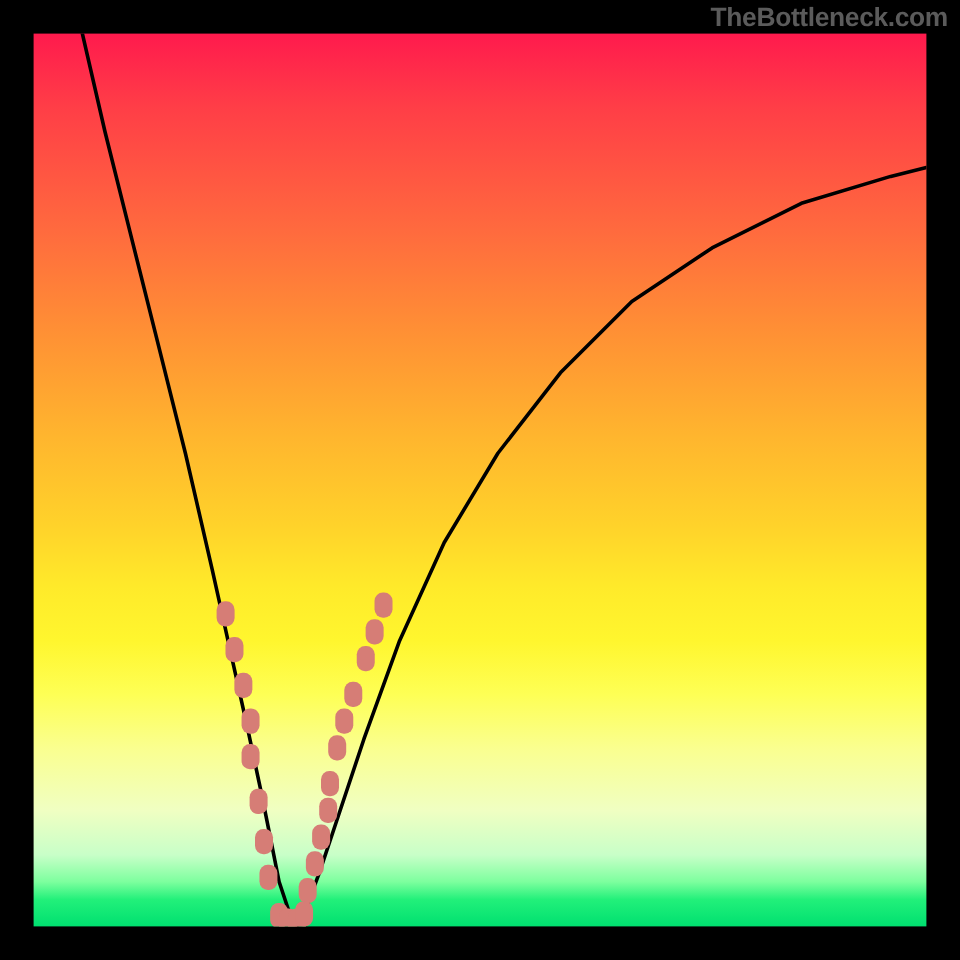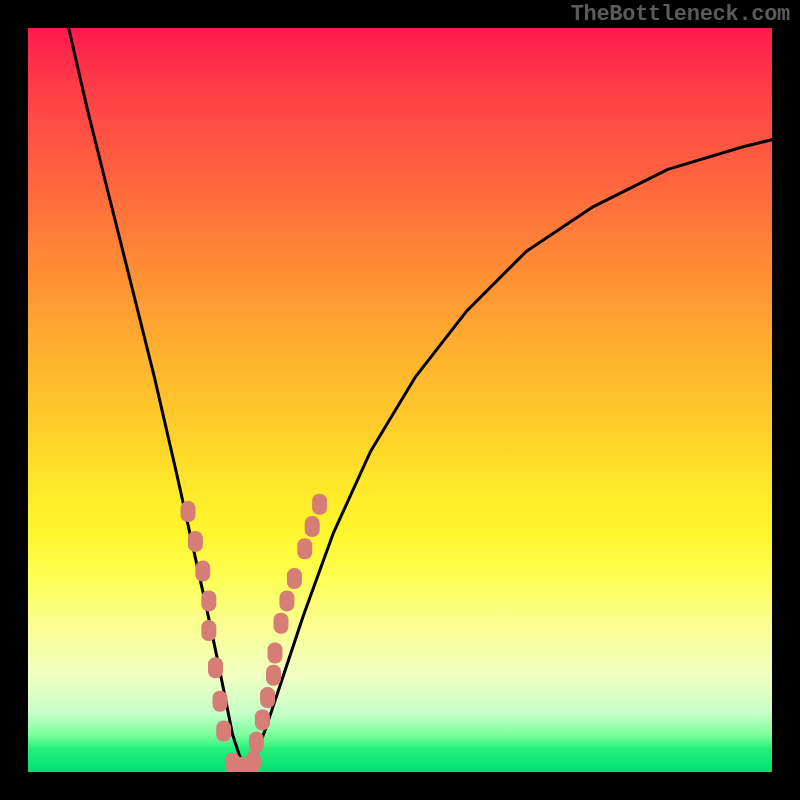--- a/index.html
+++ b/index.html
@@ -30,21 +30,21 @@
       #f0ffc2 87%,
       #c8ffc8 92%,
       #7dff9e 95%,
       #22f07a 97%,
       #00e070 100%);
   }
   .attribution {
     position: absolute;
     top: 2px;
     right: 10px;
-    font-family: Liberation Mono, monospace;
+    font-family: Liberation Sans, sans-serif;
     font-size: 22px;
     font-weight: bold;
     color: #5b5b5b;
     letter-spacing: -0.3px;
   }
   svg.curve {
     position: absolute;
     left: 0;
     top: 0;
     width: 744px;

